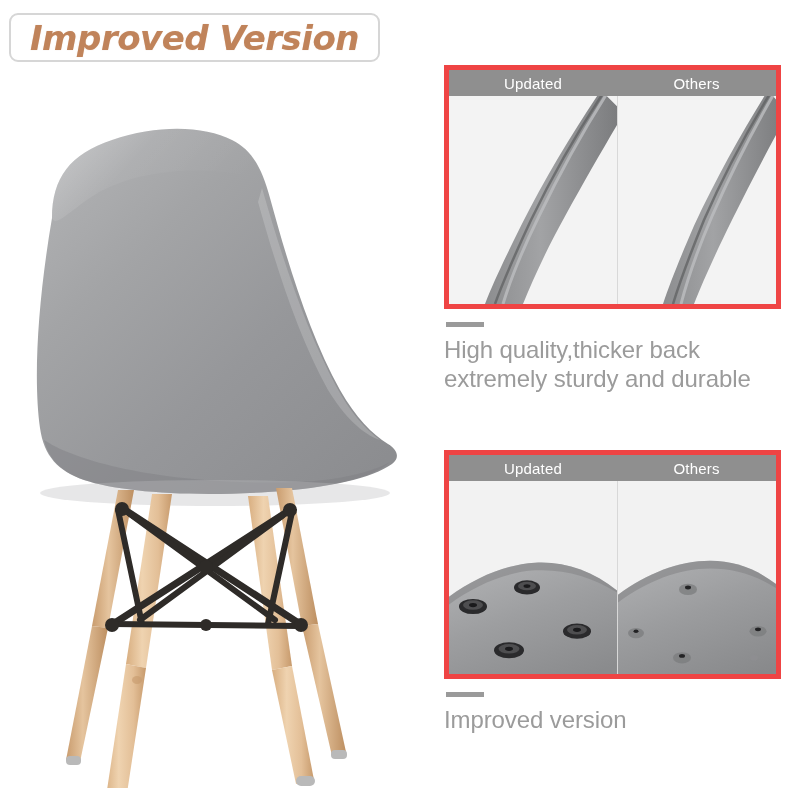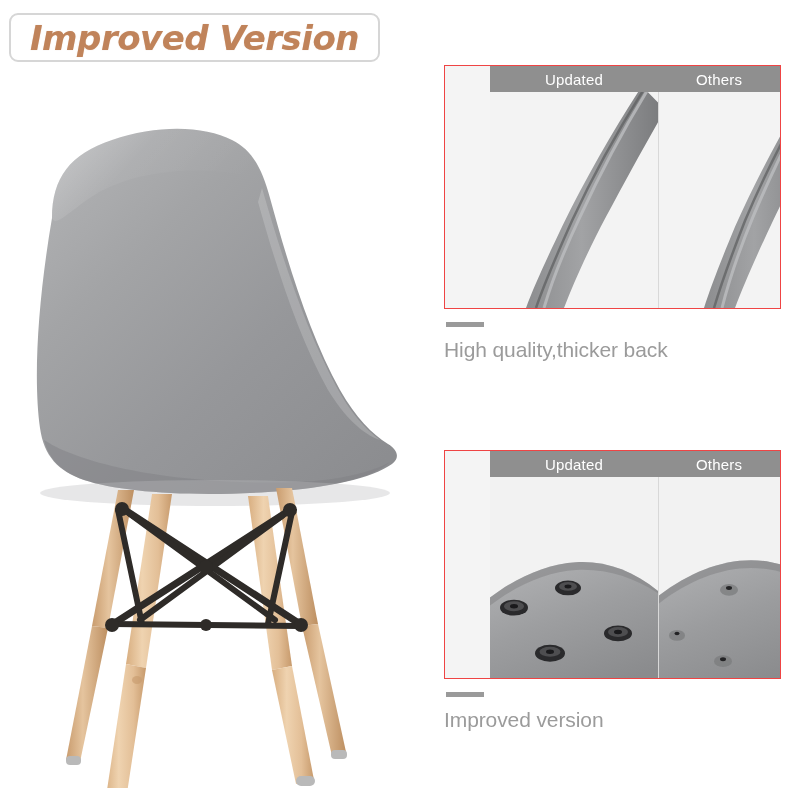--- a/index.html
+++ b/index.html
@@ -59,24 +59,23 @@
     left: 444px;
     width: 337px;
   }
   .feature-1 { top: 65px; }
   .feature-2 { top: 450px; }
 
   .cmp-panel {
     position: relative;
     width: 337px;
     background: #f4f4f4;
-    border: 1px solid #ef4444;
+    border: 5px solid #ef4444;
     box-sizing: border-box;
     overflow: hidden;
-    padding-left: 45px;
   }
   .cmp-panel.tall { height: 244px; }
   .cmp-panel.short { height: 229px; }
 
   .cmp-header {
     position: relative;
     height: 26px;
     background: #8f8f8f;
     display: flex;
     z-index: 3;
@@ -118,21 +117,21 @@
   .cmp-half svg { display: block; width: 100%; height: 100%; }
 
   
   .accent-rule {
     width: 38px;
     height: 5px;
     background: #9a9a9a;
     margin: 13px 0 8px 2px;
   }
   .caption {
-    font-size: 21px;
+    font-size: 24px;
     line-height: 29px;
     color: #9b9b9b;
     font-family: "Liberation Sans", sans-serif;
     letter-spacing: -0.1px;
     white-space: nowrap;
   }
 </style>
 </head>
 <body>
 
@@ -299,20 +298,21 @@
           <path d="M 154 -6 C 132 32, 106 82, 86 130 C 72 166, 62 194, 55 218" stroke="#5f6062" stroke-width="2.5" fill="none" opacity="0.75"></path>
           <path d="M 158 -6 C 138 30, 114 78, 94 126 C 80 160, 70 190, 63 218" stroke="#bdbec0" stroke-width="3" fill="none" opacity="0.8"></path>
         </svg>
       </div>
     </div>
   </div>
 
   <div class="accent-rule"></div>
 
   <div class="caption">High quality,thicker back</div>
+  <div class="caption">extremely sturdy and durable</div>
 </div>
 
 <div class="feature feature-2">
 
   <div class="cmp-panel short">
     <div class="cmp-header">
       <div class="cell left">Updated</div>
       <div class="cell">Others</div>
     </div>
 

